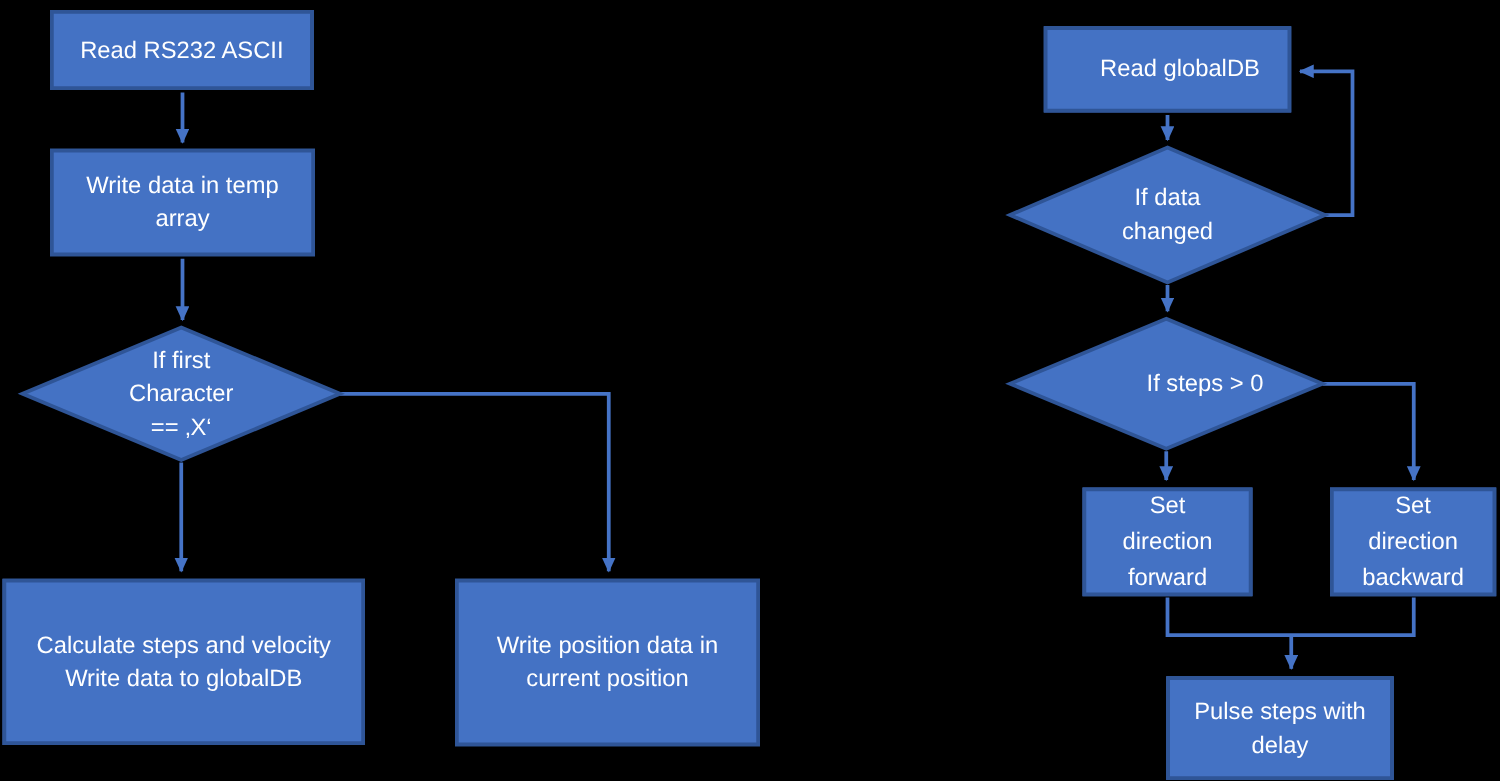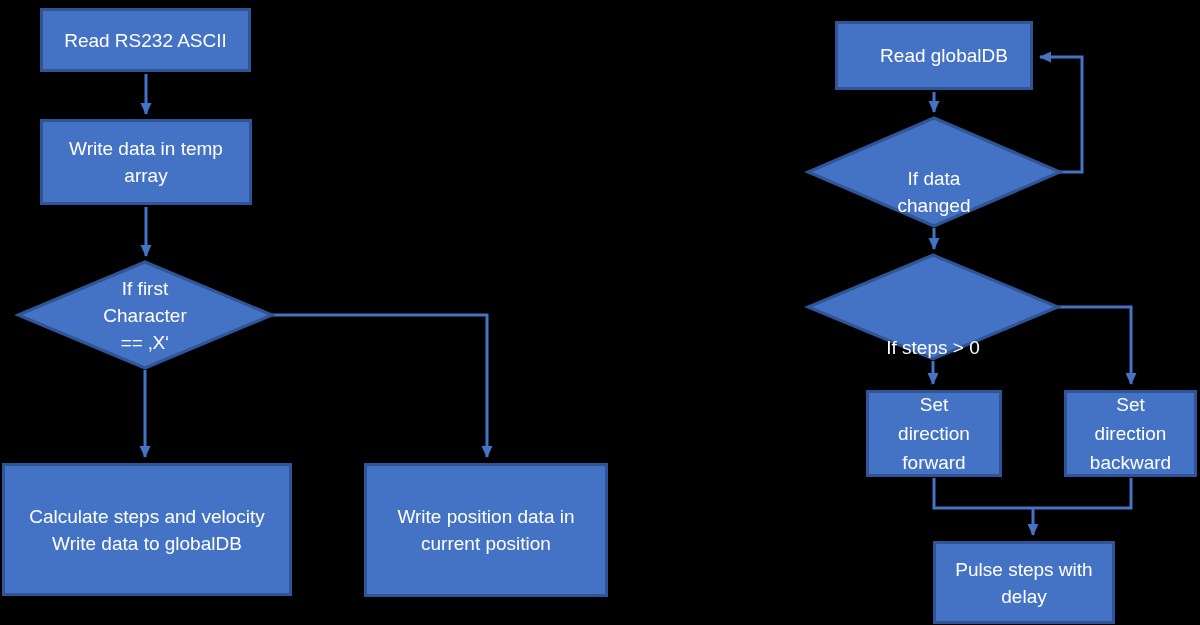--- a/index.html
+++ b/index.html
@@ -111,22 +111,22 @@
     <span class="node-label">Pulse steps with
 delay</span>
   </div>
 
   <div class="diamond-label-box" style="left:45px; top:272px; width:200px; height:86px;">
     <span class="diamond-label">If first
 Character
 == ‚X‘</span>
   </div>
 
-  <div class="diamond-label-box" style="left:834px; top:145px; width:200px; height:54px;margin-top:20px;">
+  <div class="diamond-label-box" style="left:834px; top:145px; width:200px; height:54px;">
     <span class="diamond-label">If data
 changed</span>
   </div>
 
-  <div class="diamond-label-box" style="left:833px; top:293px; width:200px; height:28px;margin-top:40px;">
+  <div class="diamond-label-box" style="left:864px; top:293px; width:200px; height:28px;">
     <span class="diamond-label">If steps &gt; 0</span>
   </div>
 
 </div>
 
 </body></html>

